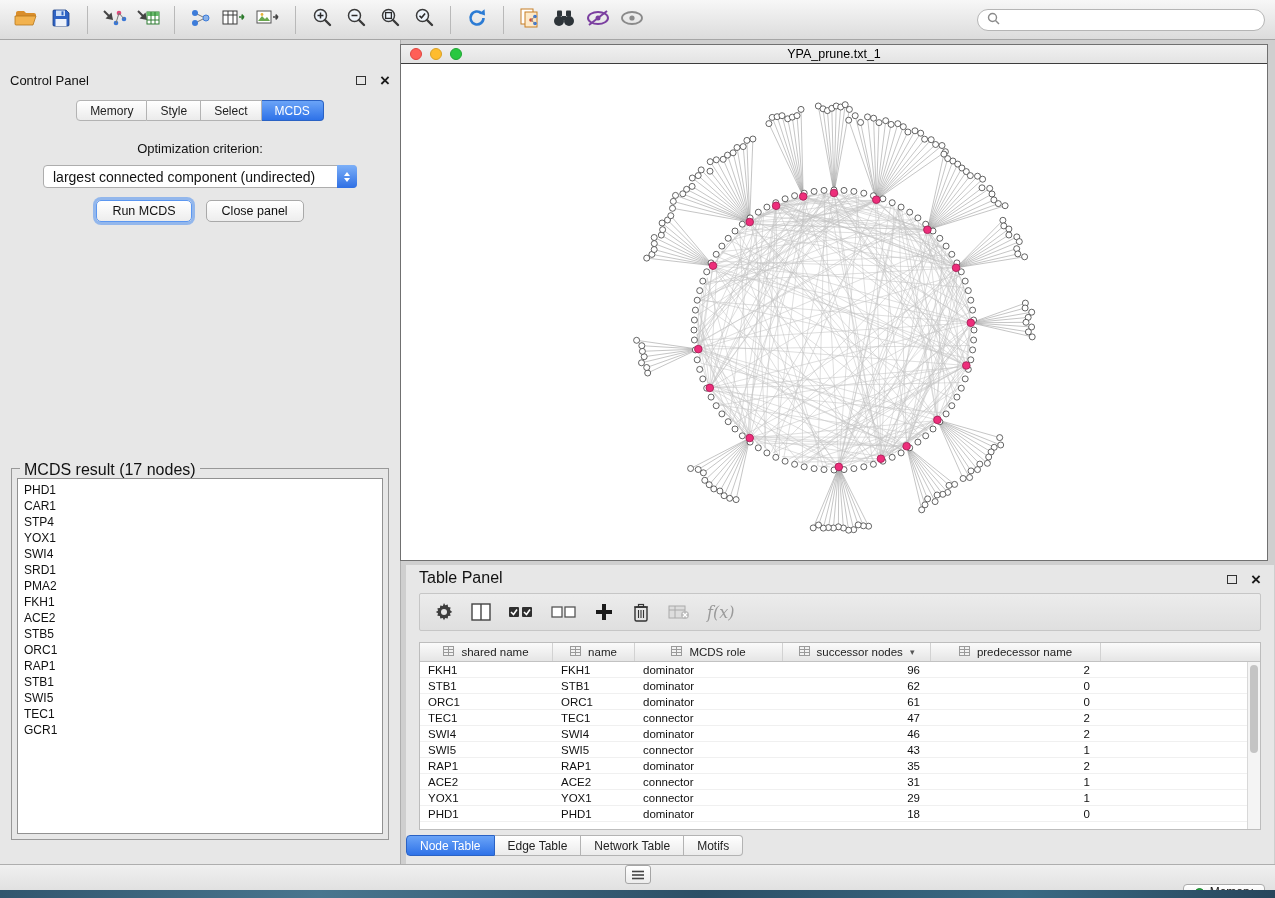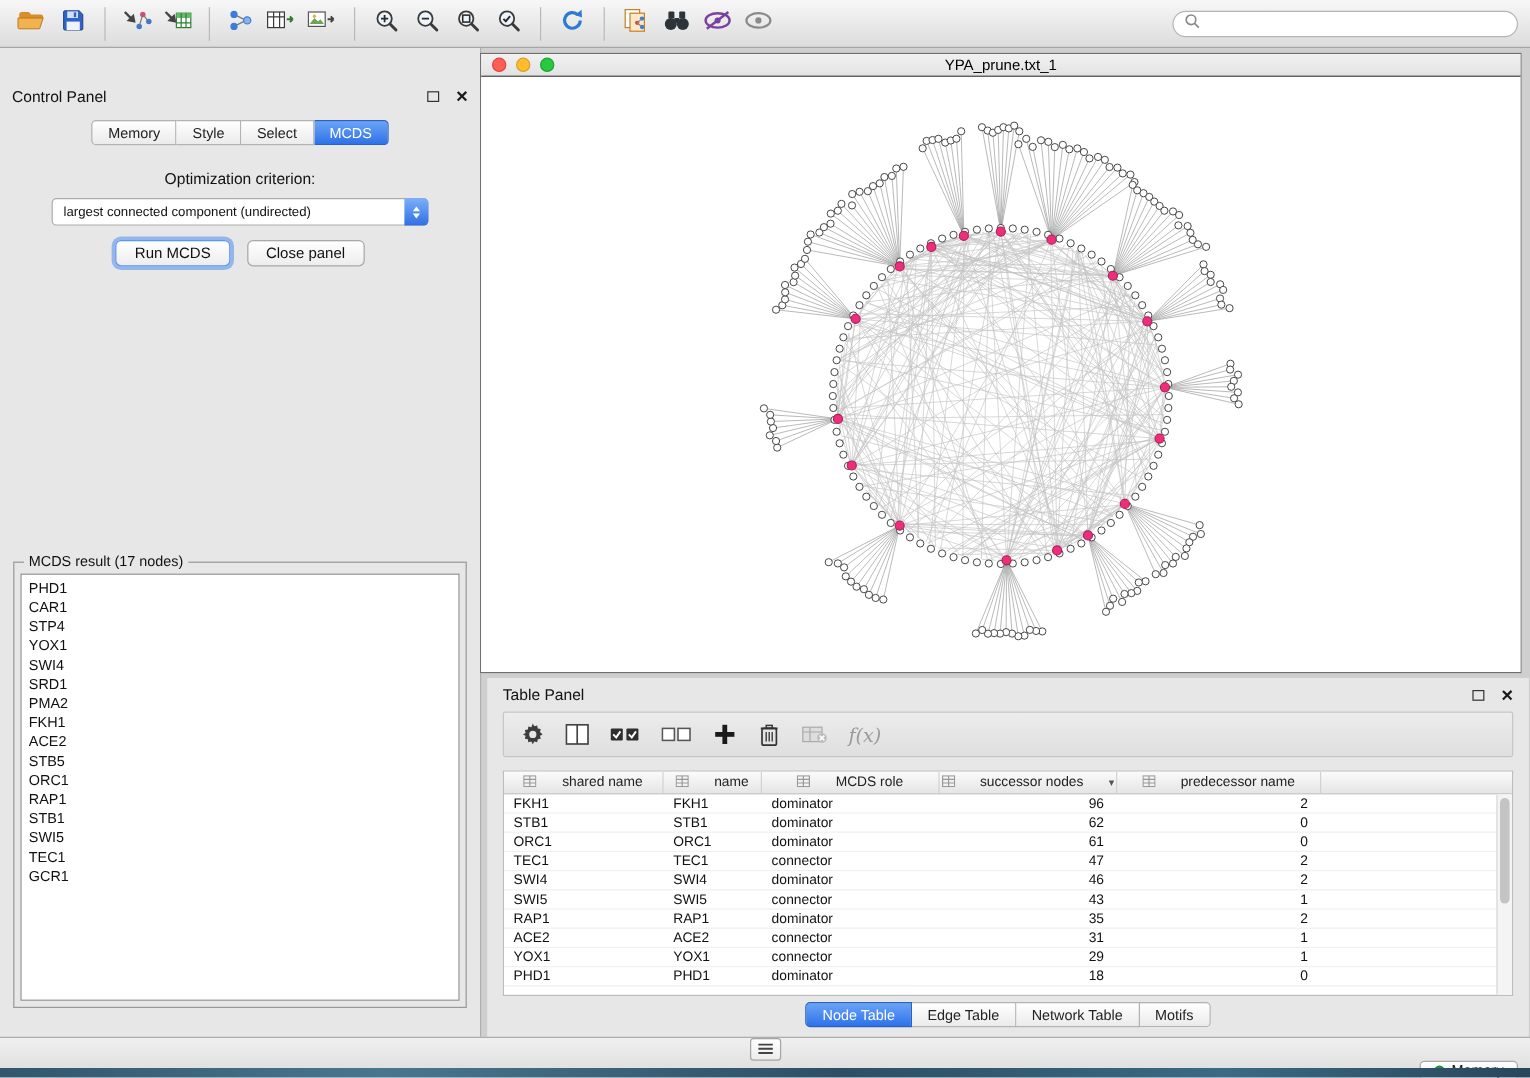--- a/index.html
+++ b/index.html
@@ -28,34 +28,34 @@
   .seg-tabs{display:flex;justify-content:center;}
   .control-panel .seg-tabs{margin-top:6px;}
   .seg-tab{height:21px;padding:0 13px;font-size:12px;display:flex;align-items:center;
     background:linear-gradient(#ffffff,#ebebeb);border:1px solid #b3b3b3;border-left:none;color:#222;}
   .seg-tab:first-child{border-left:1px solid #b3b3b3;border-radius:4px 0 0 4px;}
   .seg-tab:last-child{border-radius:0 4px 4px 0;}
   .seg-tab.active{background:linear-gradient(#6ba4f7,#2e72e8);border-color:#2a62c4;color:#fff;}
   .opt-label{text-align:center;margin-top:20px;font-size:13px;}
   .dropdown{position:relative;margin:9px auto 0;width:314px;height:23px;background:#fff;
     border:1px solid #adadad;border-radius:4px;display:flex;align-items:center;
-    font-size:11px;padding-left:9px;}
+    font-size:14px;padding-left:9px;}
   .stepper{position:absolute;right:-1px;top:-1px;bottom:-1px;width:20px;
     background:linear-gradient(#7db0f8,#2e6fe4);border-radius:0 4px 4px 0;
     display:flex;flex-direction:column;align-items:center;justify-content:center;gap:2px;}
   .tri-up{width:0;height:0;border-left:3.5px solid transparent;border-right:3.5px solid transparent;
     border-bottom:4px solid #fff;}
   .tri-down{width:0;height:0;border-left:3.5px solid transparent;border-right:3.5px solid transparent;
     border-top:4px solid #fff;}
   .btn-row{display:flex;justify-content:center;gap:14px;margin-top:12px;}
   .btn{height:22px;padding:0 15px;font-size:12.5px;background:linear-gradient(#ffffff,#ededed);
     border:1px solid #a9a9a9;border-radius:5px;display:flex;align-items:center;}
   .btn.focus{box-shadow:0 0 0 3px rgba(92,151,240,.6);border-color:#5c97f0;}
   .groupbox{position:absolute;left:11px;right:11px;top:428px;bottom:24px;border:1px solid #989898;}
-  .groupbox-title{position:absolute;top:-8px;left:8px;background:#e7e7e7;padding:0 4px;font-size:12px;}
+  .groupbox-title{position:absolute;top:-8px;left:8px;background:#e7e7e7;padding:0 4px;font-size:16px;}
   .listbox{position:absolute;left:5px;right:5px;top:9px;bottom:5px;background:#fff;
     border:1px solid #919191;overflow:hidden;padding-top:3px;}
   .list-item{font-size:12px;line-height:16px;padding-left:6px;}
 
   
   .splitter-handle{position:absolute;left:401px;top:432px;width:6px;height:46px;background:#c9c9c9;
     border:1px solid #a8a8a8;border-radius:2px;}
 
   
   .network-window{position:absolute;left:400px;top:44px;width:868px;height:517px;background:#fff;
@@ -64,40 +64,40 @@
     position:relative;display:flex;align-items:center;justify-content:center;font-size:12.5px;color:#000;}
   .traffic{position:absolute;left:9px;top:3px;display:flex;gap:8px;}
   .light{width:12px;height:12px;border-radius:50%;}
   .light.red{background:#ff5f57;border:1px solid #e0443e;}
   .light.yellow{background:#febc2e;border:1px solid #d9a124;}
   .light.green{background:#28c840;border:1px solid #1ea433;}
   #net-svg{display:block;background:#fff;}
 
   
   .table-panel{position:absolute;left:406px;top:565px;width:868px;height:299px;background:#e7e7e7;}
-  .tp-header{height:26px;display:flex;align-items:center;padding:0 13px;font-size:13px;}
+  .tp-header{height:26px;display:flex;align-items:center;padding:0 13px;font-size:16px;}
   .tp-toolbar{margin:2px 13px 0;height:38px;background:linear-gradient(#ececec,#dfdfdf);
     border:1px solid #c6c6c6;border-radius:2px;display:flex;align-items:center;gap:17px;padding:0 14px;}
   .tp-tool{display:flex;align-items:center;justify-content:center;min-width:20px;height:28px;}
   .fx{font-family:"DejaVu Serif",serif;font-style:italic;color:#9a9a9a;font-size:16px;}
   .table-wrap{position:absolute;left:13px;right:13px;top:77px;bottom:34px;background:#fff;
     border:1px solid #bdbdbd;overflow:hidden;}
   .tr-head{display:flex;height:19px;background:linear-gradient(#fbfbfb,#e5e5e5);
     border-bottom:1px solid #c2c2c2;}
-  .th{display:flex;align-items:center;justify-content:center;gap:21px;font-size:11.5px;color:#222;
+  .th{display:flex;align-items:center;justify-content:center;gap:7px;font-size:11.5px;color:#222;
     border-right:1px solid #d2d2d2;}
   .th.filler{border-right:none;}
   .th-caret{font-size:9px;color:#555;}
   .tr{display:flex;height:16px;align-items:center;border-bottom:1px solid #f0f0f0;}
   .td{font-size:11.5px;padding:0 8px;overflow:hidden;white-space:nowrap;}
   .td.num{text-align:right;padding-right:11px;}
   .vscroll{position:absolute;right:0;top:19px;bottom:0;width:13px;background:#f4f4f4;
     border-left:1px solid #d8d8d8;}
   .vthumb{position:absolute;left:2px;right:2px;top:3px;height:88px;background:#c4c4c4;border-radius:5px;}
-  .tp-tabs{position:absolute;left:0;right:0;bottom:8px;display:flex;justify-content:center;}
+  .tp-tabs{position:absolute;left:0;right:0;bottom:8px;display:flex;justify-content:flex-start;}
   .tp-icons{position:absolute;right:13px;top:6px;display:flex;align-items:center;}
 
   
   .status-bar{position:absolute;left:0;top:864px;width:1275px;height:26px;
     background:linear-gradient(#f0f0f0,#e1e1e1);border-top:1px solid #aeaeae;
     display:flex;align-items:center;padding:0 10px;flex-direction:column;}
   .sb-list-btn{width:26px;height:19px;border:1px solid #a5a5a5;border-radius:3px;
     background:linear-gradient(#fff,#ececec);display:flex;align-items:center;justify-content:center;}
   .memory-btn{margin-left:auto;height:20px;border:1px solid #ababab;border-radius:4px;
     background:linear-gradient(#fff,#ececec);display:flex;align-items:center;gap:6px;

